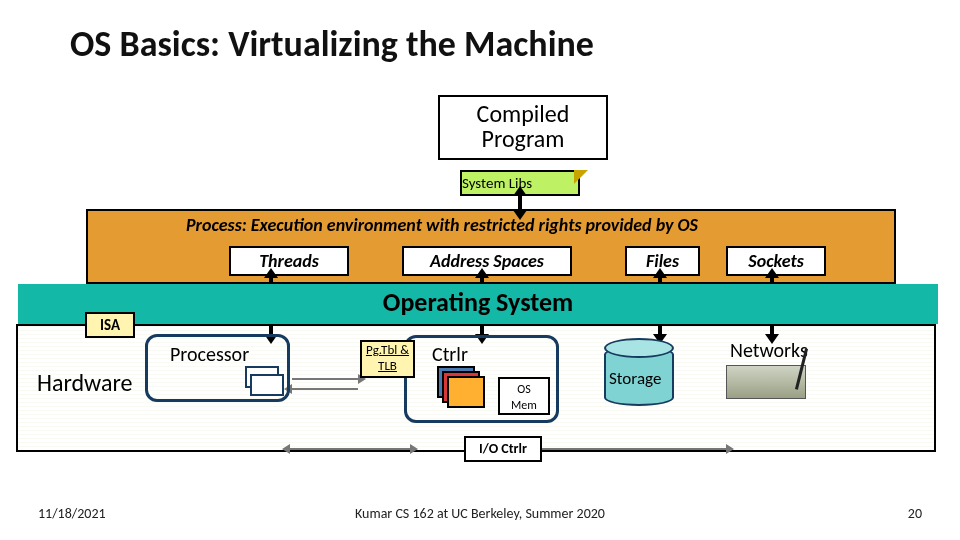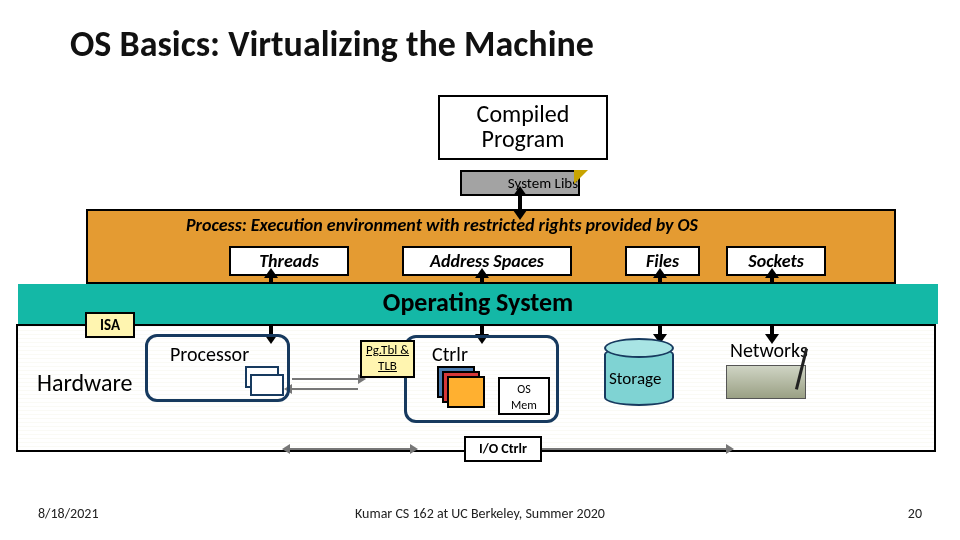--- a/index.html
+++ b/index.html
@@ -26,23 +26,23 @@
     border: 2px solid #000;
     text-align: center;
     font-size: 24px;
     line-height: 1.05;
     padding-top: 4px;
   }
   .system-libs {
     position: absolute;
     left: 460px; top: 170px;
     width: 120px; height: 26px;
-    background: #a3a3a3;
-    border: 2px solid #000;
-    text-align: right;
+    background: #bef264;
+    border: 2px solid #000;
+    text-align: left;
     font-size: 15px;
     line-height: 22px;
     z-index: 3;
   }
   .fold-corner {
     position: absolute;
     left: 574px; top: 170px;
     width: 0; height: 0;
     border-top: 14px solid #c8a400;
     border-right: 14px solid transparent;
@@ -391,15 +391,15 @@
 <div class="storage-label">Storage</div>
 
 <div class="networks-label">Networks</div>
 <div class="nic"></div>
 <div class="nic-ant"></div>
 
 <div class="hline h1 arrow-l arrow-r"></div>
 <div class="hline h2 arrow-l arrow-r"></div>
 <div class="ioctrlr">I/O Ctrlr</div>
 
-<div class="footer-date">8/18/2021</div>
+<div class="footer-date">11/18/2021</div>
 <div class="footer-center">Kumar CS 162 at UC Berkeley, Summer 2020</div>
 <div class="footer-page">20</div>
 
 </body></html>

